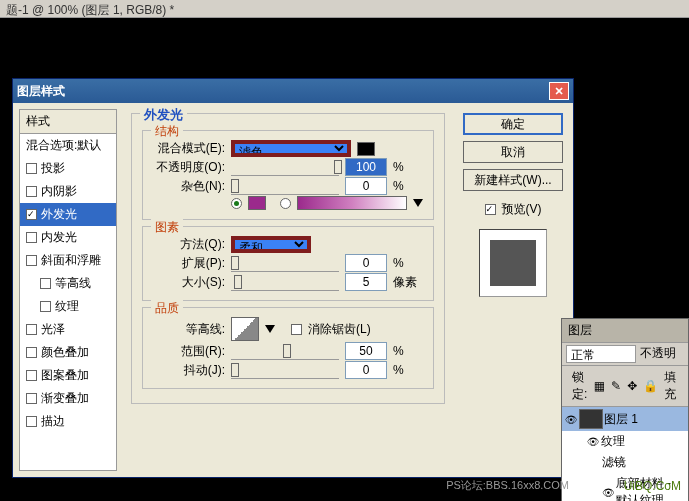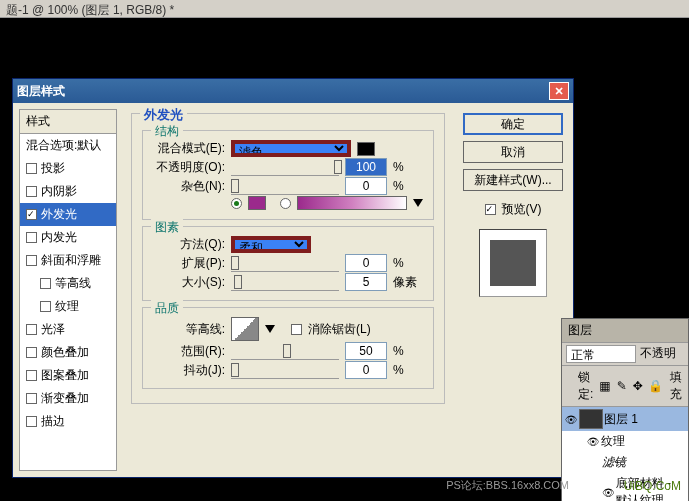--- a/index.html
+++ b/index.html
@@ -14,21 +14,21 @@
 .styles-col{width:100px;border:1px solid #999;background:#fff}
 .styles-hdr{background:#ece9d8;padding:3px 6px;border-bottom:1px solid #999}
 .styles-list{padding:0}
 .style-item{padding:3px 6px;display:flex;align-items:center;gap:4px;cursor:pointer}
 .style-item.sel{background:#316ac5;color:#fff}
 .style-item.indent{padding-left:20px}
 .cb{width:11px;height:11px;border:1px solid #666;background:#fff;display:inline-block;flex-shrink:0}
 .cb.ck::after{content:"✓";font-size:9px;color:#000;display:block;line-height:9px}
 .main-col{flex:1;padding:4px 8px}
 .grp{border:1px solid #bbb;padding:8px 10px;margin-bottom:6px;position:relative}
-.grp-title{position:absolute;top:-8px;left:8px;background:#ece9d8;padding:0 4px;color:#0f766e}
+.grp-title{position:absolute;top:-8px;left:8px;background:#ece9d8;padding:0 4px;color:#c2410c}
 .grp-title.main{color:#2050c0;font-weight:bold;font-size:13px}
 .row{display:flex;align-items:center;margin:1px 0;gap:6px}
 .row label{width:72px;text-align:right}
 select{width:120px;height:17px;border:4px solid #7f1d1d;background:#3b82f6}
 .slider{flex:1;height:18px;position:relative;background:linear-gradient(to right,transparent 0,transparent 100%);border-bottom:1px solid #999;max-width:140px}
 .slider .thumb{position:absolute;top:2px;width:8px;height:14px;background:#ece9d8;border:1px solid #666}
 .numinput{width:42px;height:18px;border:1px solid #7f9db9;background:#fff;text-align:center;padding:1px}
 .numinput.hl{background:#316ac5;color:#fff}
 .unit{width:30px}
 .swatch{width:18px;height:14px;border:1px solid #666;display:inline-block}
@@ -39,21 +39,21 @@
 .contour{width:28px;height:24px;border:1px solid #666;background:linear-gradient(135deg,#fff 50%,#888 50%)}
 .btns-col{width:110px;padding:4px;display:flex;flex-direction:column;gap:6px;align-items:center}
 .btn{width:100px;height:22px;border:1px solid #666;background:#ece9d8;cursor:pointer;display:flex;align-items:center;justify-content:center}
 .btn.def{border:2px solid #316ac5}
 .preview-box{width:68px;height:68px;border:1px inset #999;background:#fff;display:flex;align-items:center;justify-content:center;margin-top:4px}
 .preview-inner{width:46px;height:46px;background:#555}
 .layers-panel{position:absolute;right:0;top:300px;width:128px;height:200px;background:#d4d0c8;border:1px solid #666}
 .lp-tab{background:#b8b4a8;padding:3px 6px;border-bottom:1px solid #999}
 .lp-row{display:flex;align-items:flex-start;padding:2px 4px;gap:4px}
 .lp-sel{width:70px;height:18px;border:1px solid #999;background:#fff;padding:1px 4px}
-.lp-lock{padding:3px 16px;border-top:1px solid #999;border-bottom:1px solid #999;display:flex;gap:6px;align-items:center}
+.lp-lock{padding:3px 10px;border-top:1px solid #999;border-bottom:1px solid #999;display:flex;gap:6px;align-items:center}
 .lp-list{background:#fff;flex:1}
 .lp-layer{display:flex;align-items:center;padding:2px;gap:1px}
 .lp-layer.s{background:#9ab8e0}
 .eye{width:14px;height:12px;display:inline-flex;align-items:center;justify-content:center}
 .eye::before{content:"👁";font-size:10px}
 .thumb-box{width:24px;height:20px;border:1px solid #666;background:#333}
 .indent2{padding-left:24px}
 .indent3{padding-left:40px}
 .watermark{position:absolute;right:8px;bottom:8px;color:#4d7c0f;font-size:12px;font-weight:normal}
 .watermark2{position:absolute;right:120px;bottom:8px;color:#999;font-size:11px}
@@ -243,21 +243,21 @@
     <div class="lp-layer s">
       <span class="eye"></span>
       <span class="thumb-box"></span>
       <span>图层 1</span>
     </div>
     <div class="lp-layer indent2">
       <span class="eye"></span>
       <span>纹理</span>
     </div>
     <div class="lp-layer indent3">
-      <span style="font-style:italic">滤镜</span>
+      <span style="">滤镜</span>
     </div>
     <div class="lp-layer indent3">
       <span class="eye"></span>
       <span>底部材料 - 默认纹理</span>
     </div>
 
   </div>
 </div>
 
 <div class="watermark">UiBQ.CoM</div>

